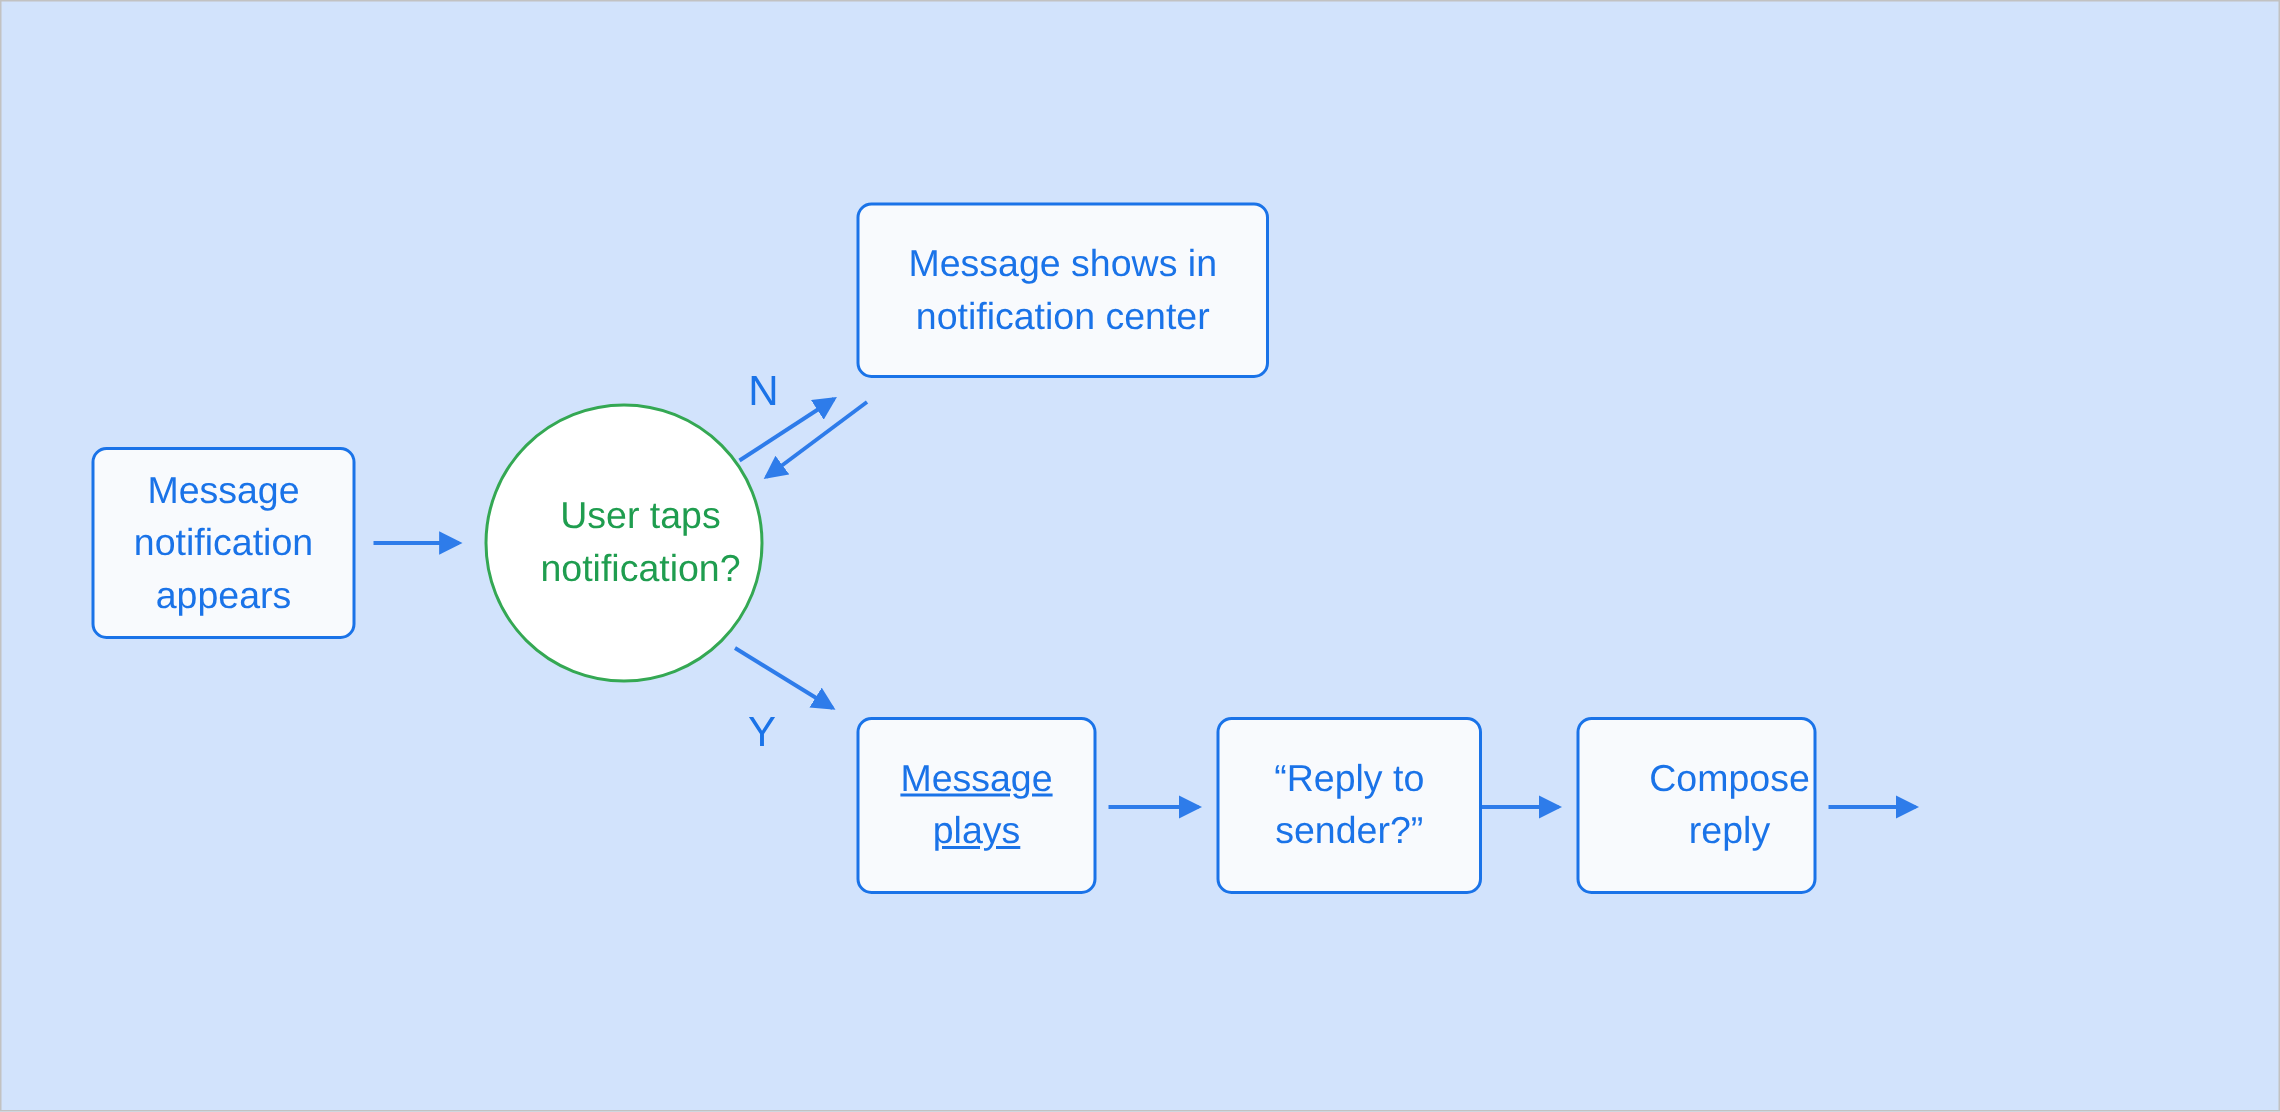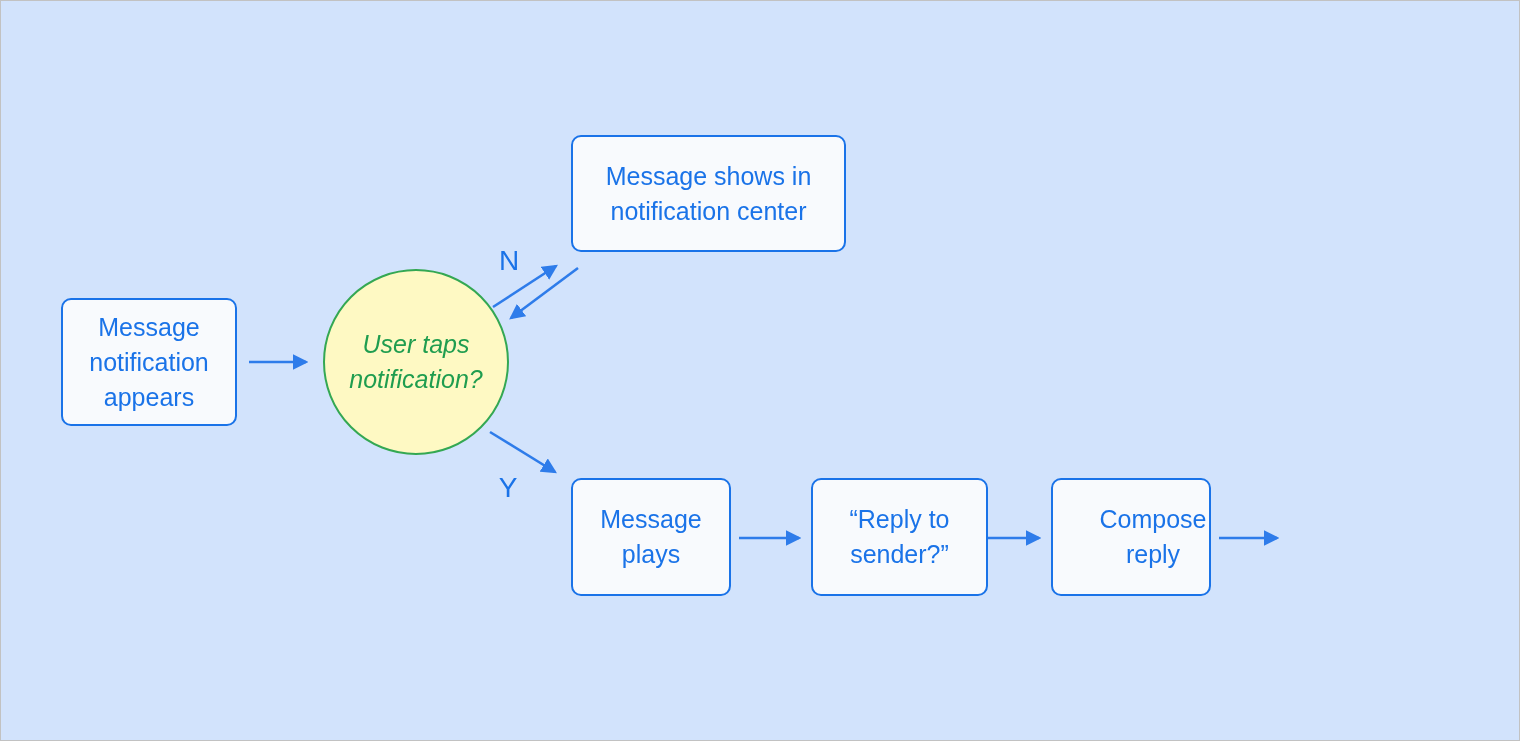--- a/index.html
+++ b/index.html
@@ -21,53 +21,52 @@
     left: 0; top: 0;
     width: 1520px;
     height: 741px;
     pointer-events: none;
   }
   .node {
     position: absolute;
     box-sizing: border-box;
     display: flex;
     align-items: center;
-    justify-content: center;
+    justify-content: flex-end;
     text-align: center;
     font-size: 25px;
     line-height: 1.4;
   }
   .process {
     background: #f8fafd;
     border: 2px solid #1a73e8;
     border-radius: 10px;
     color: #1a73e8;
   }
   .decision {
-    background: #fef9c3;
+    background: #ffffff;
     border: 2.5px solid #34a853;
     border-radius: 50%;
     color: #1f9d4f;
-    font-style: italic;
   }
   .lbl { display: inline-block; }
   .lbl.narrow { max-width: 90px; }
   .branch-label {
     position: absolute;
     color: #1a73e8;
     font-size: 28px;
     line-height: 28px;
     width: 28px;
     text-align: center;
   }
   
   .n-start        { left: 60px;   top: 297px; width: 176px; height: 128px; }
   .n-decision     { left: 322px;  top: 268px; width: 186px; height: 186px; }
   .n-no-outcome   { left: 570px;  top: 134px; width: 275px; height: 117px; }
-  .n-msg-plays    { left: 570px;  top: 477px; width: 160px; height: 118px; }
+  .n-msg-plays    { left: 570px;  top: 477px; width: 160px; height: 118px; text-decoration: underline; }
   .n-reply-prompt { left: 810px;  top: 477px; width: 177px; height: 118px; }
   .n-compose      { left: 1050px; top: 477px; width: 160px; height: 118px; padding-left: 44px; }
   .n-send         { left: 1290px; top: 477px; width: 160px; height: 118px; }
   .bl-n { left: 494px; top: 246px; }
   .bl-y { left: 493px; top: 473px; }
 </style>
 </head>
 <body>
 
 <div class="canvas">

